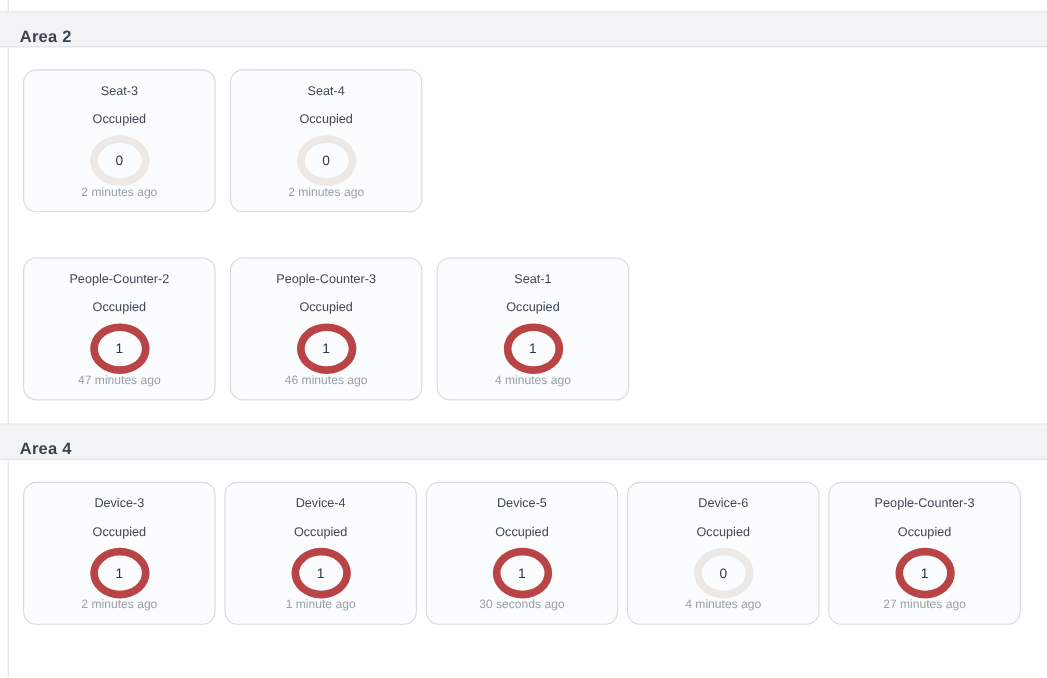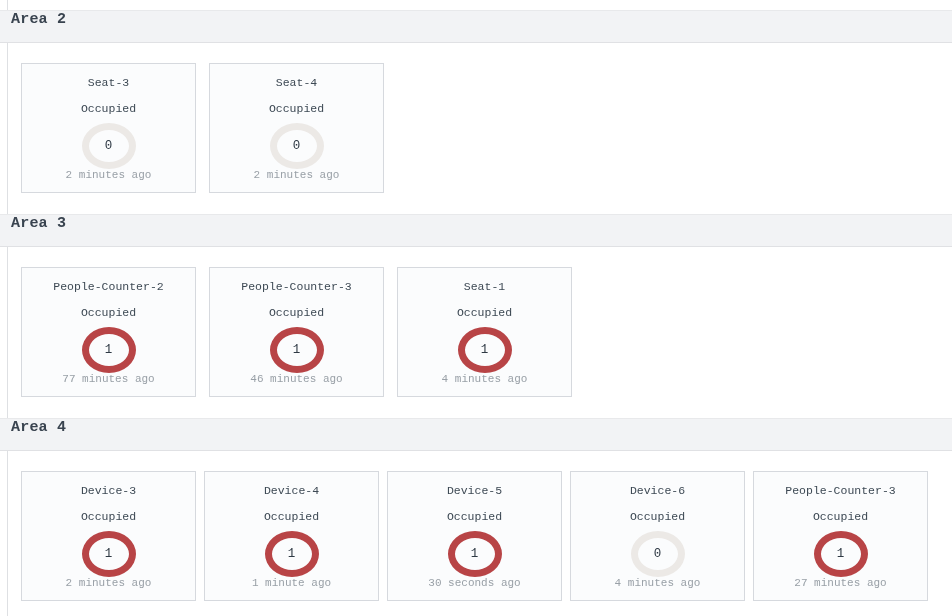--- a/index.html
+++ b/index.html
@@ -30,23 +30,22 @@
     padding-top: 10px;
   }
   .section-header {
     position: relative;
     z-index: 1;
     height: 31px;
     background: #f2f3f5;
     border-top: 1px solid #e8e9eb;
     border-bottom: 1px solid #e0e1e4;
     display: flex;
-    align-items: flex-start;
-    padding-left: 11px;
-    font-family: Liberation Mono, monospace;
+    align-items: flex-end;
+    padding-left: 18px;
   }
   .section-title {
     font-size: 15px;
     font-weight: 700;
     color: #39434f;
     letter-spacing: 0.2px;
   }
   .section-body {
     display: flex;
     gap: 13px;
@@ -55,27 +54,26 @@
   .section:last-child .section-body {
     padding-bottom: 8px;
     gap: 8px;
   }
   .card {
     width: 175px;
     height: 130px;
     box-sizing: border-box;
     background: #fbfcfd;
     border: 1px solid #d6d9de;
-    border-radius: 0;
+    border-radius: 12px;
     display: flex;
     flex-direction: column;
     align-items: center;
     padding: 12px 8px 10px;
     flex: 0 0 auto;
-    font-family: Liberation Mono, monospace;
   }
   .card-title {
     font-size: 11.5px;
     color: #3d4954;
     line-height: 14px;
   }
   .card-status {
     font-size: 11.5px;
     color: #3d4954;
     line-height: 14px;
@@ -129,31 +127,28 @@
     <div class="card-status">Occupied</div>
     <div class="ring" style="border-color: rgb(236, 233, 230);">
       <span class="ring-value">0</span>
     </div>
     <div class="card-time">2 minutes ago</div>
   </div>
 </div>
   </section>
 
   <section class="section">
-    <div class="section-header">
-      <span class="section-title">Area 3</span>
-    </div>
     <div class="section-body">
   <div class="card">
     <div class="card-title">People-Counter-2</div>
     <div class="card-status">Occupied</div>
     <div class="ring" style="border-color: rgb(184, 68, 70);">
       <span class="ring-value">1</span>
     </div>
-    <div class="card-time">77 minutes ago</div>
+    <div class="card-time">47 minutes ago</div>
   </div>
 
   <div class="card">
     <div class="card-title">People-Counter-3</div>
     <div class="card-status">Occupied</div>
     <div class="ring" style="border-color: rgb(184, 68, 70);">
       <span class="ring-value">1</span>
     </div>
     <div class="card-time">46 minutes ago</div>
   </div>

